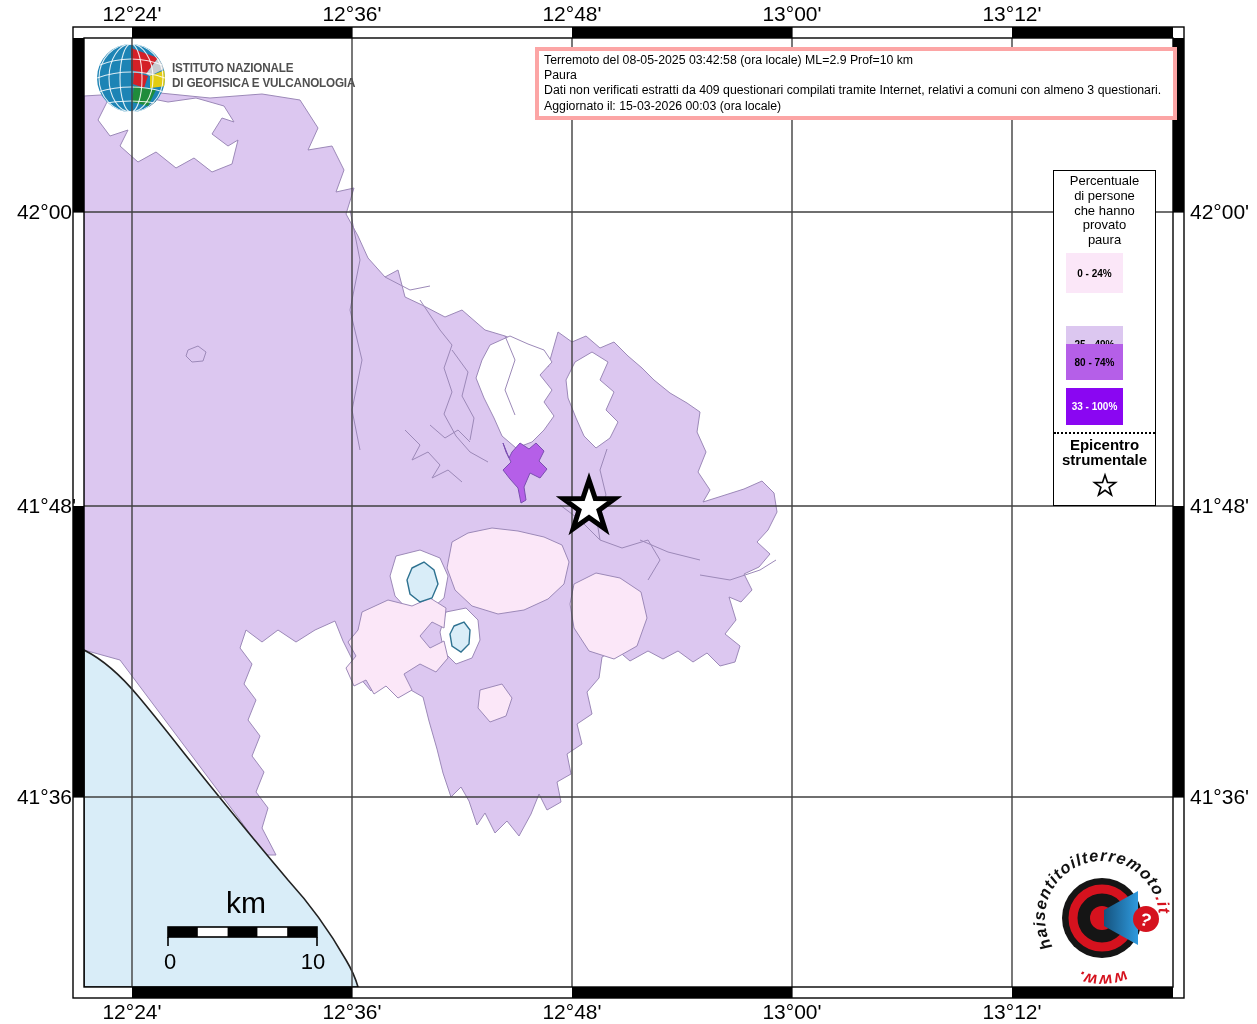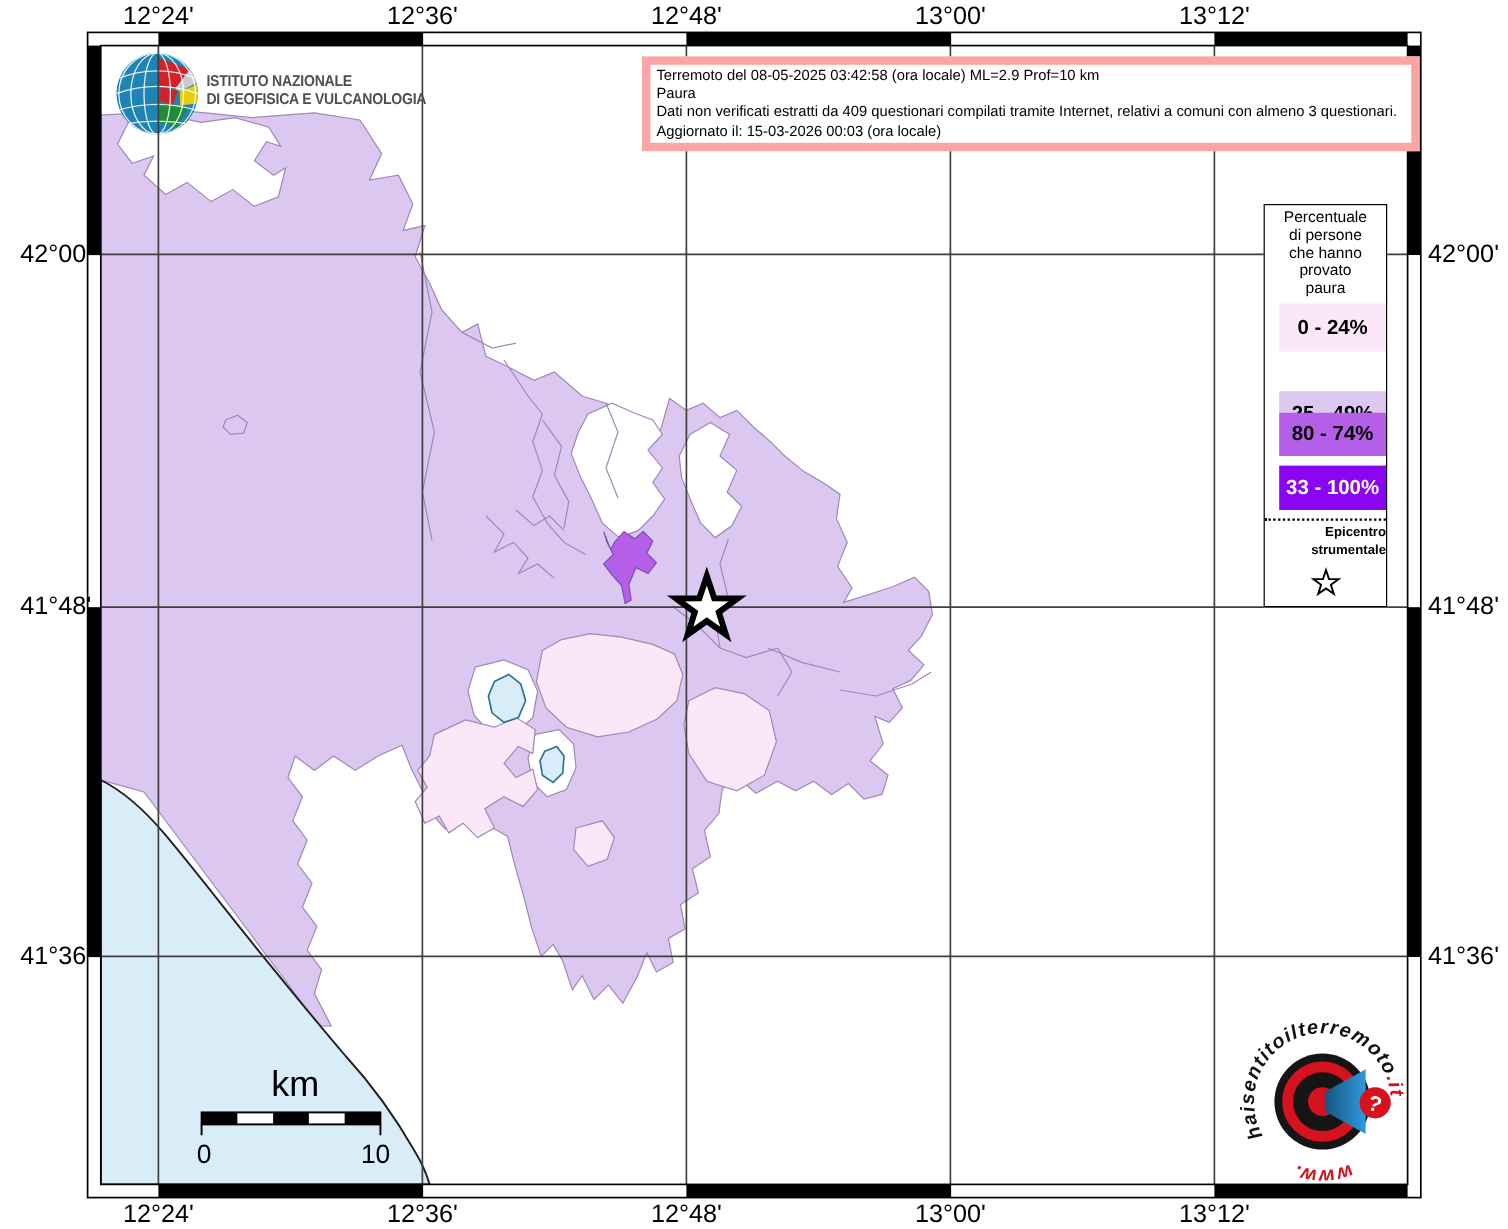--- a/index.html
+++ b/index.html
@@ -5,33 +5,33 @@
   html,body{margin:0;padding:0;background:#fff;}
   body{font-family:"Liberation Sans","DejaVu Sans",sans-serif;}
   #stage{position:relative;width:1257px;height:1024px;background:#fff;overflow:hidden;}
   #mapsvg{position:absolute;left:0;top:0;}
   .axlabel{position:absolute;font-size:21px;color:#000;white-space:nowrap;}
   .axlabel.top{transform:translate(-50%,0);top:2px;}
   .axlabel.bottom{transform:translate(-50%,0);top:1000px;}
   .axlabel.left{width:72px;text-align:right;left:4px;transform:translate(0,-50%);}
   .axlabel.right{left:1190px;transform:translate(0,-50%);}
   #infobox{position:absolute;left:535px;top:47px;width:624px;background:#fff;
-    border:7px solid #fca5a5;padding:2px 5px;font-size:12.3px;line-height:15.2px;
+    border:4px solid #fca5a5;padding:2px 5px;font-size:12.3px;line-height:15.2px;
     white-space:nowrap;overflow:hidden;}
   #ingv-text{position:absolute;left:172px;top:60px;font-size:13px;font-weight:bold;
     color:#4f4f4f;letter-spacing:-0.2px;line-height:15px;transform:scaleX(.9);
     transform-origin:left top;white-space:nowrap;}
   #legend{position:absolute;left:1053px;top:170px;width:103px;height:336px;
     background:#fff;border:1px solid #000;box-sizing:border-box;}
   #legend .ltitle{margin-top:3px;text-align:center;font-size:13px;font-weight:normal;line-height:14.8px;}
-  #legend .swatch{position:absolute;left:12px;width:89px;height:38px;display:flex;
-    align-items:center;justify-content:center;font-size:17px;font-weight:bold;}
+  #legend .swatch{position:absolute;left:12px;width:57px;height:38px;display:flex;
+    align-items:center;justify-content:center;font-size:10px;font-weight:bold;}
   #legend .dotsep{position:absolute;left:0;top:261px;width:100%;border-top:2px dotted #000;}
-  #legend .epi{position:absolute;top:266px;width:100%;text-align:right;
-    font-size:11px;font-weight:bold;line-height:15px;}
+  #legend .epi{position:absolute;top:266px;width:100%;text-align:center;
+    font-size:15px;font-weight:bold;line-height:15px;}
   #legend svg{position:absolute;left:0;top:0;overflow:visible;}
 </style>
 </head>
 <body>
 
 <div id="stage">
 
 <svg id="mapsvg" width="1257" height="1024" viewBox="0 0 1257 1024">
   <defs>
     <clipPath id="mapclip">

